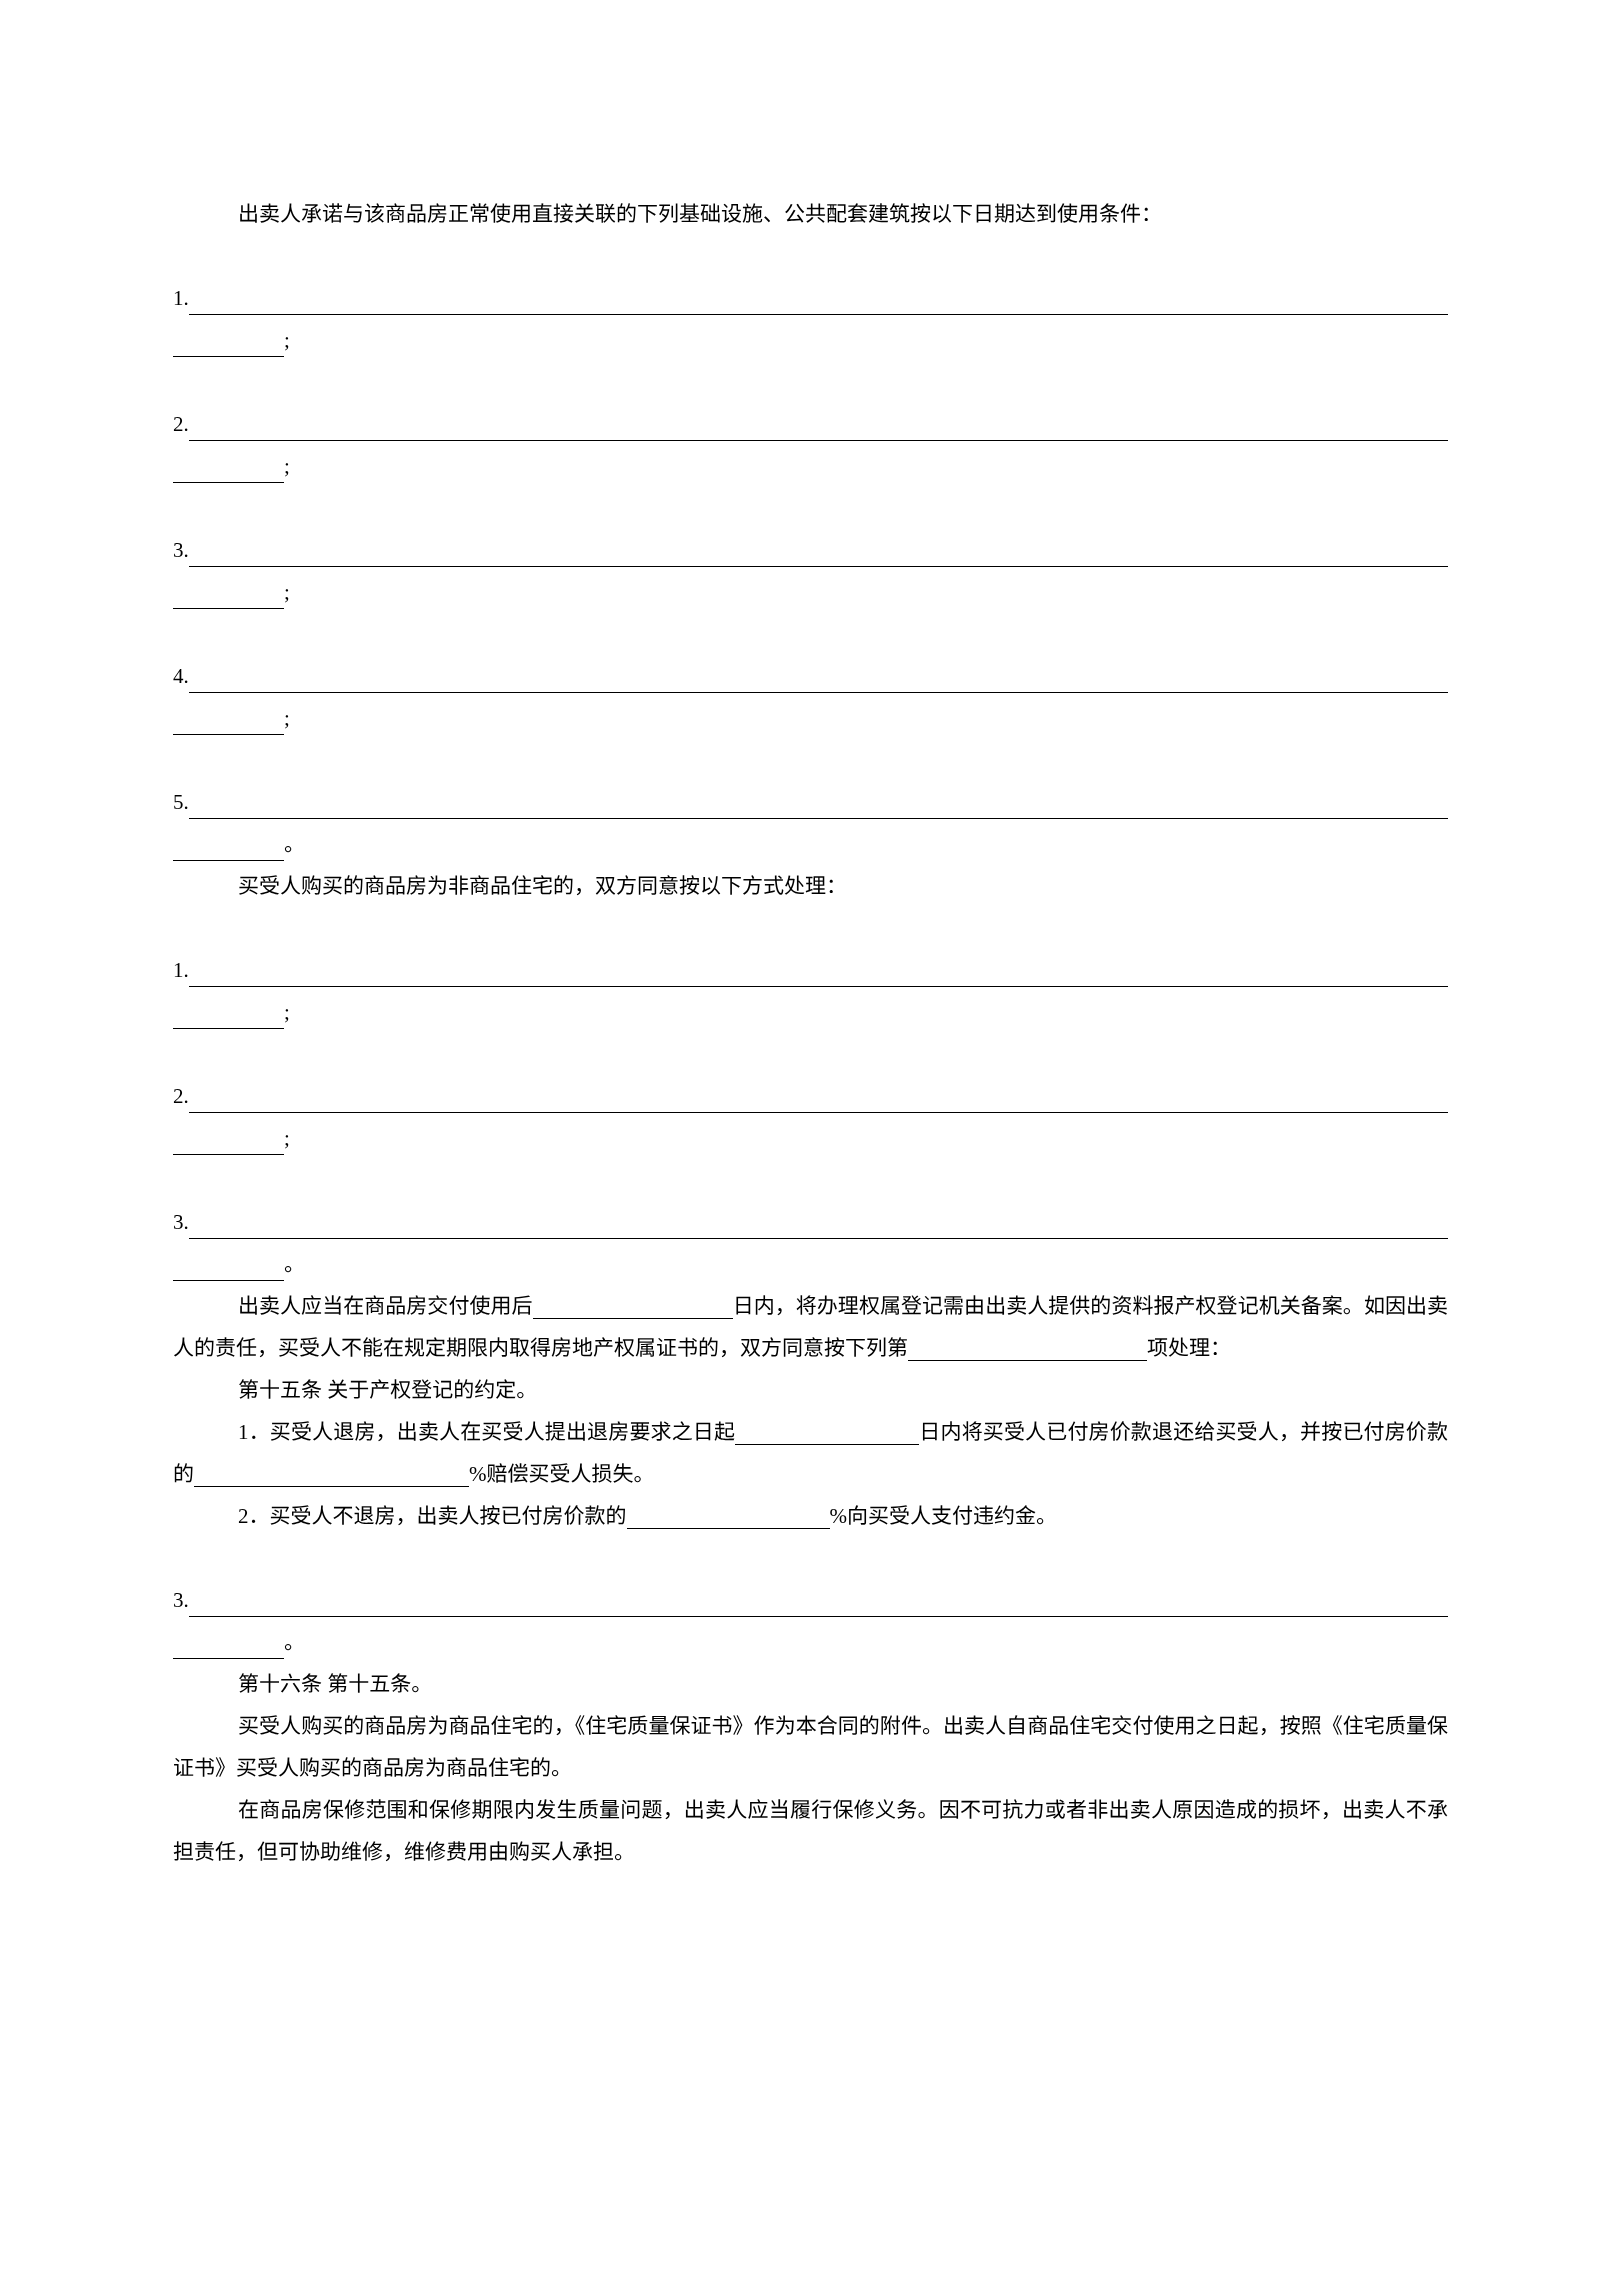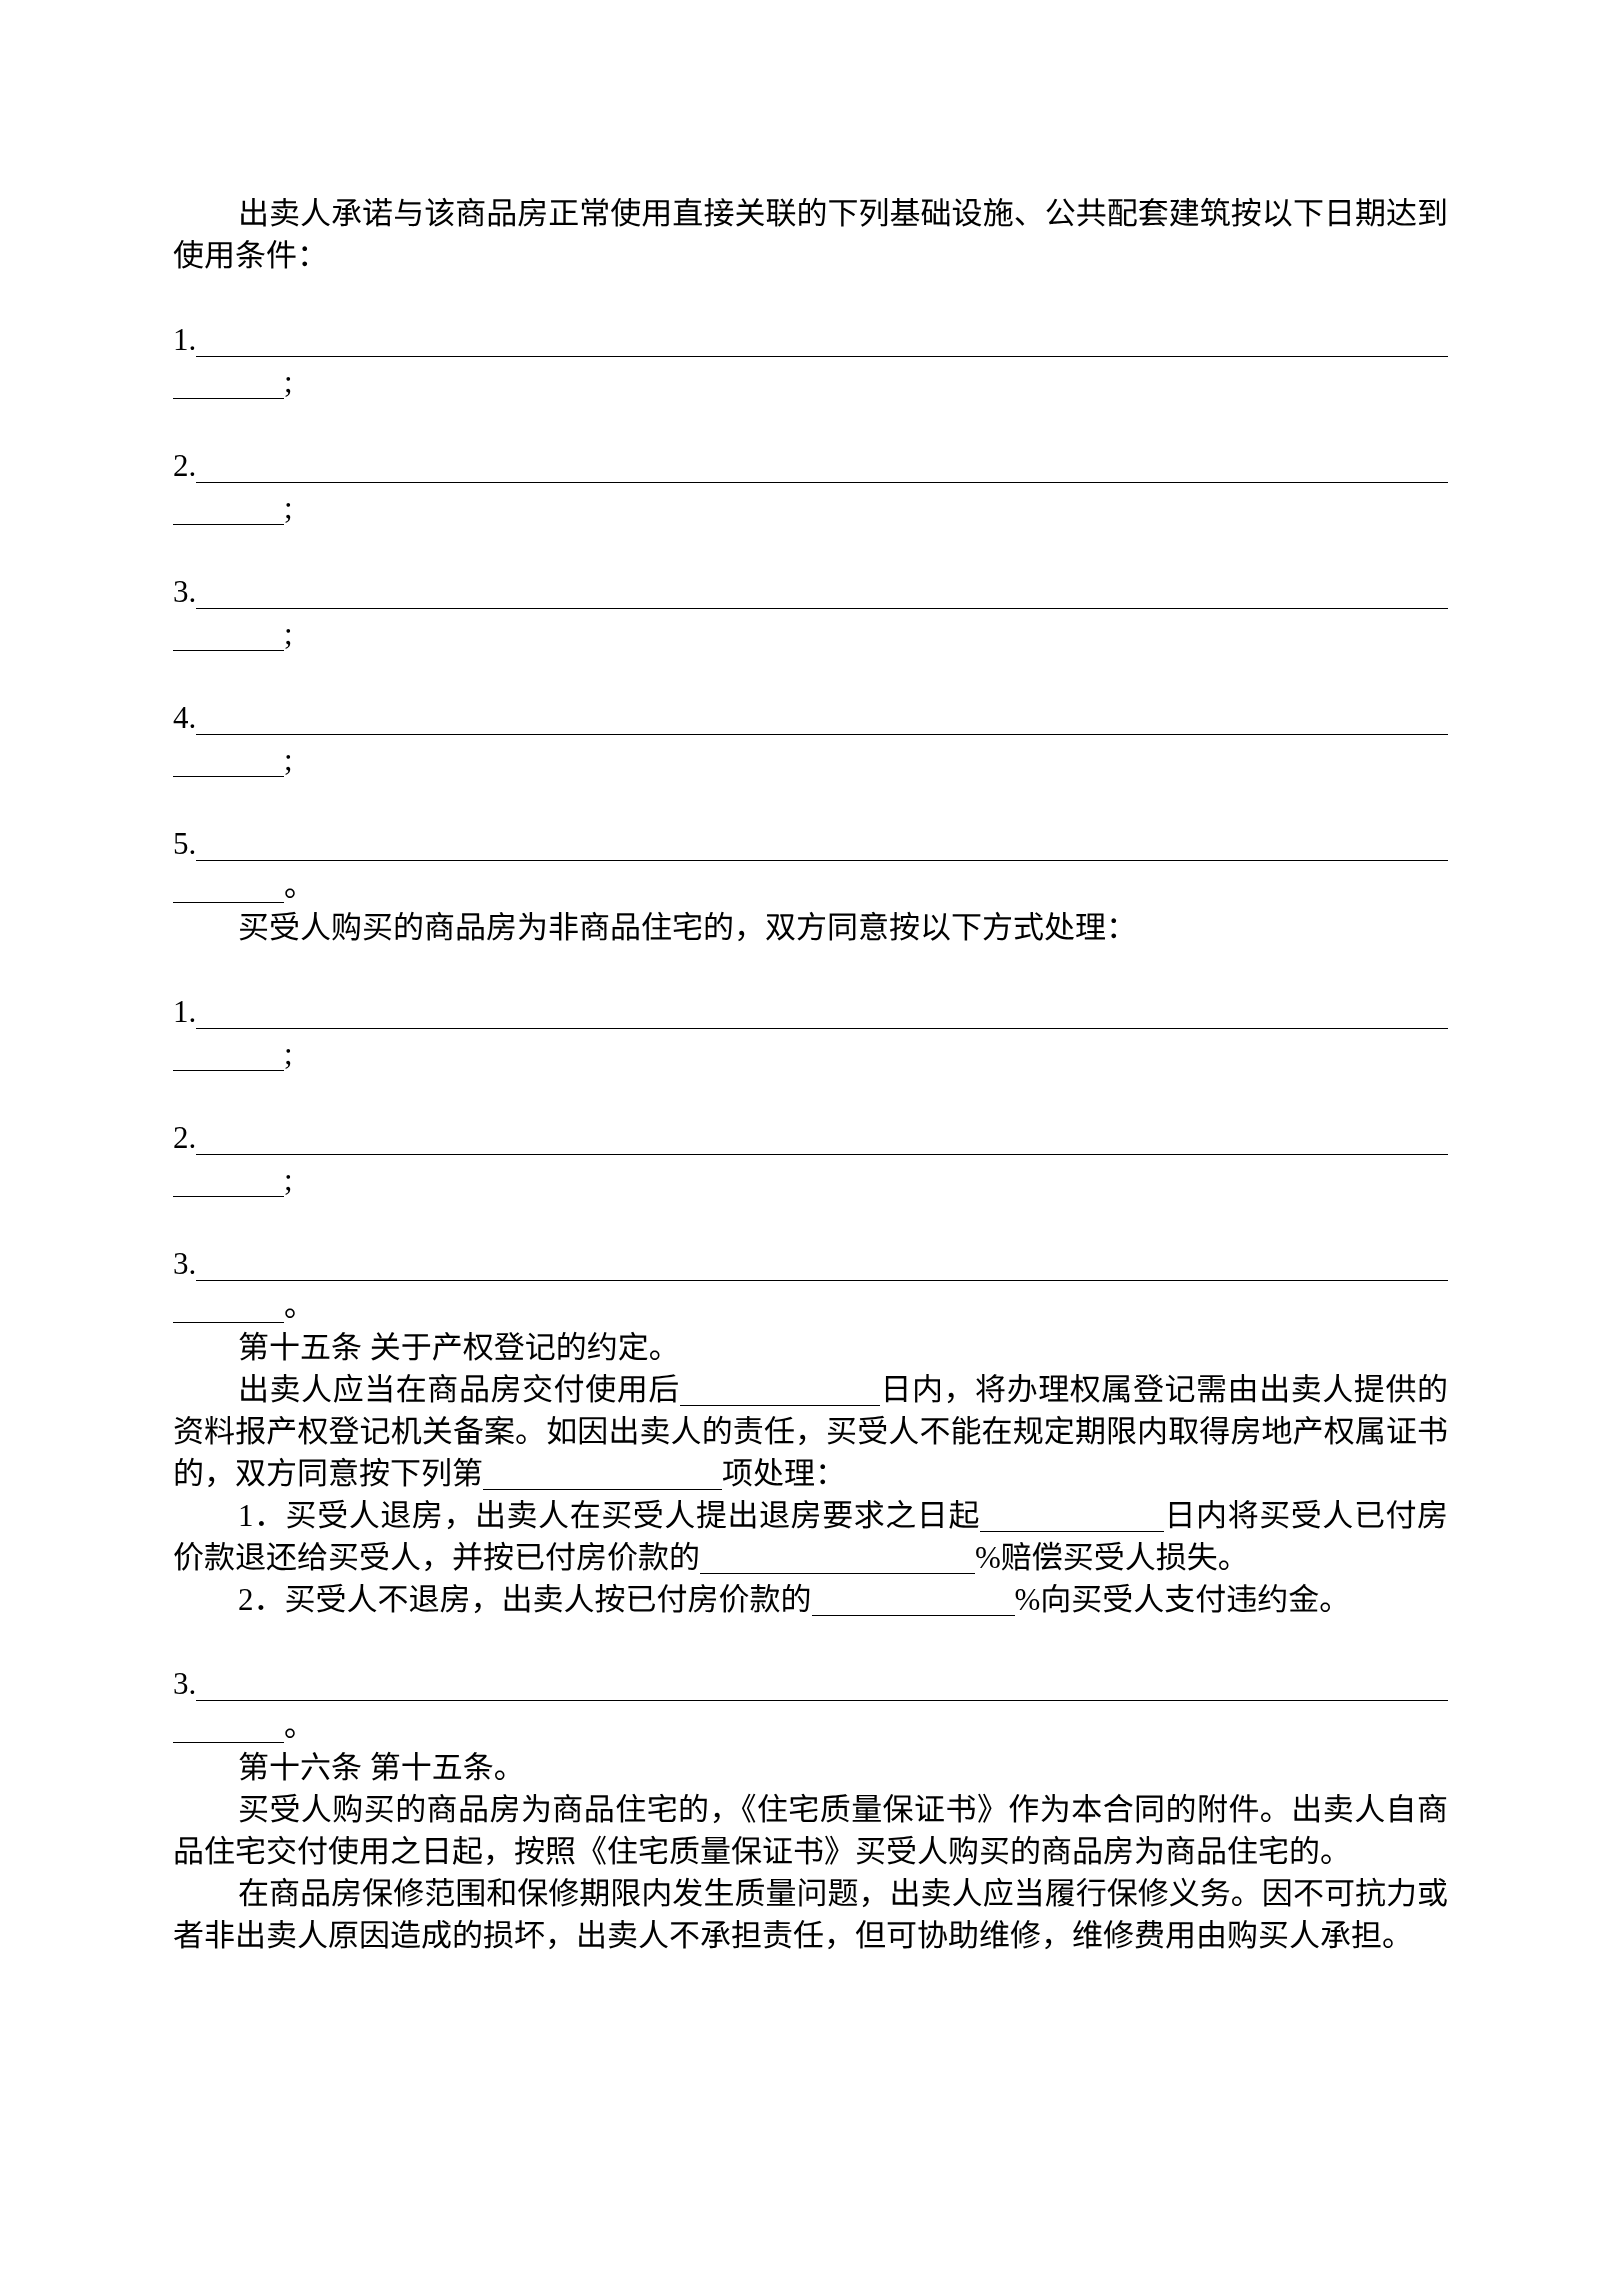--- a/index.html
+++ b/index.html
@@ -8,21 +8,21 @@
     background: #ffffff;
   }
   .page {
     position: relative;
     width: 1623px;
     height: 2294px;
     box-sizing: border-box;
     background: #ffffff;
     padding: 193px 175px 0 173px;
     font-family: "Liberation Serif", "DejaVu Serif", serif;
-    font-size: 31px;
+    font-size: 21px;
     line-height: 42px;
     color: #000000;
     overflow: hidden;
   }
   .para {
     margin: 0;
     text-align: justify;
   }
   .indent {
     text-indent: 65px;
@@ -148,23 +148,23 @@
           <span class="bi-num">3.</span>
           <span class="bi-rule"></span>
         </div>
         <div class="bi-row">
           <span class="bi-rule bi-short"></span>
           <span class="bi-tail">。</span>
         </div>
       </div>
     </div>
 
+  <p class="para indent">出卖人应当在商品房交付使用后<span class="fill" style="width: 200px;"></span>日内，将办理权属登记需由出卖人提供的资料报产权登记机关备案。如因出卖人的责任，买受人不能在规定期限内取得房地产权属证书的，双方同意按下列第<span class="fill" style="width: 239px;"></span>项处理：</p>
+
   <p class="para indent">第十五条 关于产权登记的约定。</p>
-
-  <p class="para indent">出卖人应当在商品房交付使用后<span class="fill" style="width: 200px;"></span>日内，将办理权属登记需由出卖人提供的资料报产权登记机关备案。如因出卖人的责任，买受人不能在规定期限内取得房地产权属证书的，双方同意按下列第<span class="fill" style="width: 239px;"></span>项处理：</p>
 
   <p class="para indent">1．买受人退房，出卖人在买受人提出退房要求之日起<span class="fill" style="width: 184px;"></span>日内将买受人已付房价款退还给买受人，并按已付房价款的<span class="fill" style="width: 275px;"></span>%赔偿买受人损失。</p>
 
   <p class="para indent">2．买受人不退房，出卖人按已付房价款的<span class="fill" style="width: 203px;"></span>%向买受人支付违约金。</p>
 
   <div>
       <div class="blank-item">
         <div class="bi-row">
           <span class="bi-num">3.</span>
           <span class="bi-rule"></span>

